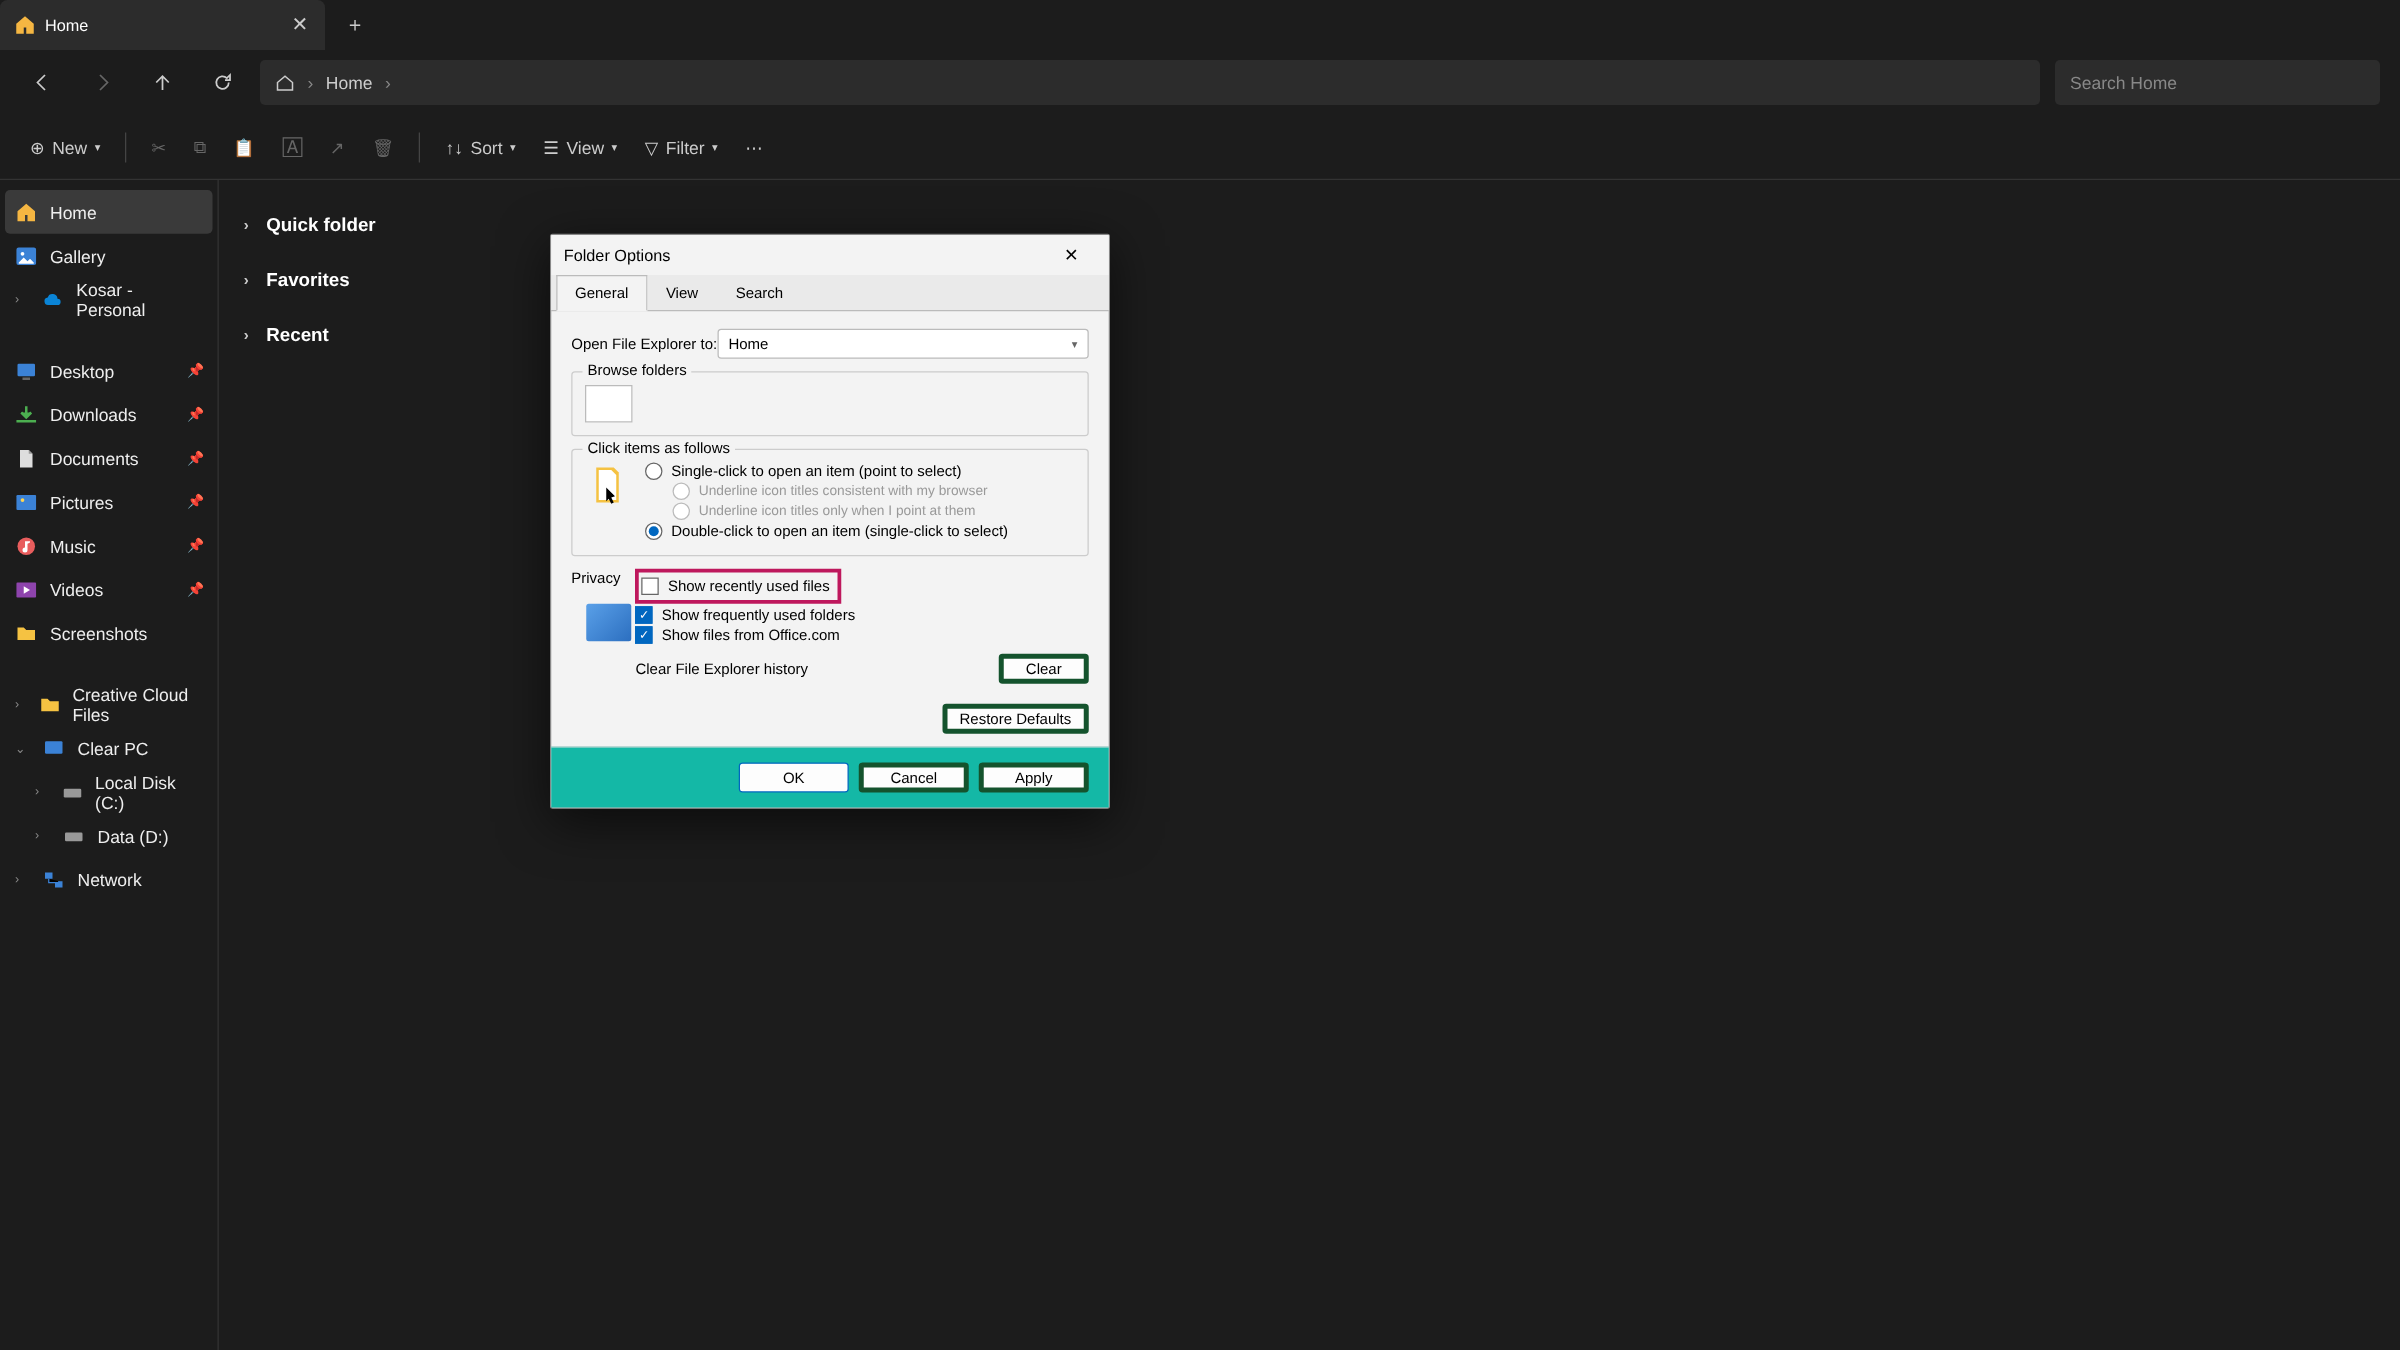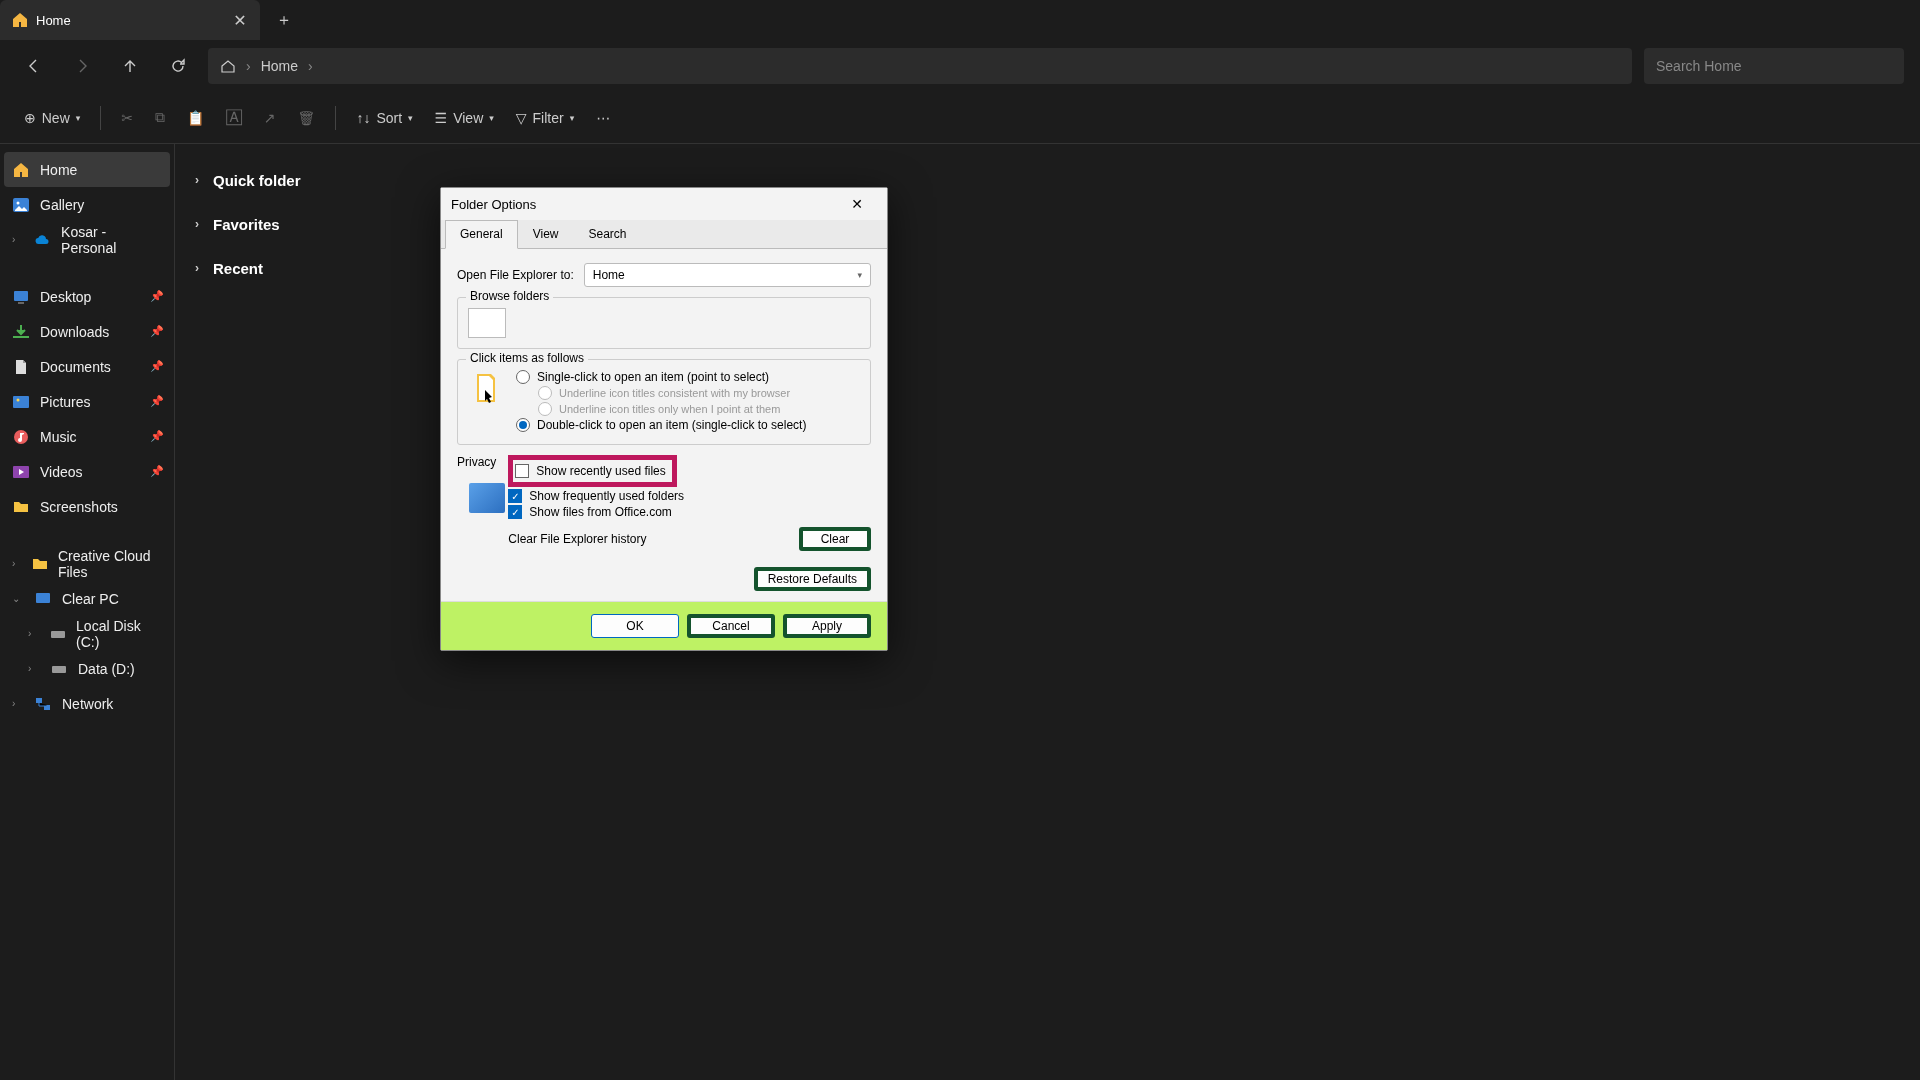--- a/index.html
+++ b/index.html
@@ -42,44 +42,44 @@
 
 
 .dialog { position: absolute; left: 440px; top: 187px; width: 448px; background: #f3f3f3; border: 1px solid #888; border-radius: 2px; box-shadow: 0 10px 40px rgba(0,0,0,0.6); color: #000; font-size: 12px; }
 .dlg-title { height: 32px; display: flex; align-items: center; padding: 0 10px; background: #f3f3f3; }
 .dlg-title-text { flex: 1; font-size: 13px; }
 .dlg-close { width: 40px; height: 28px; display: flex; align-items: center; justify-content: center; cursor: pointer; font-size: 14px; }
 .dlg-tabs { display: flex; background: #eaeaea; padding-left: 4px; }
 .dlg-tab { padding: 6px 14px; font-size: 12px; cursor: pointer; border: 1px solid transparent; background: #eaeaea; }
 .dlg-tab.active { background: #f3f3f3; border: 1px solid #bbb; border-bottom: 1px solid #f3f3f3; margin-bottom: -1px; }
 .dlg-body { padding: 14px 16px 10px 16px; border-top: 1px solid #bbb; }
-.dlg-row { display: flex; align-items: center; gap: 10px; margin-bottom: 10px; }
+.dlg-row { display: flex; align-items: center; margin-bottom: 10px; }
 .dlg-select { flex: 1; height: 24px; border: 1px solid #bbb; border-radius: 3px; background: #fff; padding: 0 8px; font-size: 12px; display: flex; align-items: center; justify-content: space-between; cursor: pointer; }
 .fieldset { border: 1px solid #ccc; border-radius: 3px; padding: 8px 10px 10px 10px; margin-bottom: 10px; position: relative; }
 .fieldset > .legend { position: absolute; top: -9px; left: 8px; background: #f3f3f3; padding: 0 4px; font-size: 12px; }
 .radio-row, .check-row { display: flex; align-items: center; gap: 7px; margin: 2px 0; font-size: 12px; }
 .radio { width: 14px; height: 14px; border: 1px solid #666; border-radius: 50%; display: flex; align-items: center; justify-content: center; background: #fff; }
 .radio.checked::after { content: ''; width: 8px; height: 8px; background: #0067c0; border-radius: 50%; }
 .radio.disabled { border-color: #bbb; }
 .checkbox { width: 14px; height: 14px; border: 1px solid #666; background: #fff; display: flex; align-items: center; justify-content: center; font-size: 10px; }
 .checkbox.checked { background: #0067c0; border-color: #0067c0; color: #fff; }
 .sub-radio { margin-left: 22px; color: #999; font-size: 11px; }
 .field-icon { width: 38px; height: 30px; border: 1px solid #bbb; background: #fff; margin-right: 6px; margin-top: 2px; }
 .field-with-icon { display: flex; align-items: flex-start; gap: 4px; }
 .field-col { flex: 1; }
 .priv-row { display: flex; align-items: flex-start; gap: 8px; }
 .priv-label { font-size: 12px; padding-top: 0; }
 .priv-icon { width: 36px; height: 30px; background: linear-gradient(135deg,#5aa0e8,#2c6fc0); border-radius: 2px; margin-top: 4px; }
 .priv-col { flex: 1; margin-left: 4px; }
-.highlight { border: 5px solid #be185d; padding: 2px 6px 2px 2px; display: inline-flex; }
+.highlight { border: 3px solid #be185d; padding: 2px 6px 2px 2px; display: inline-flex; }
 .clear-row { display: flex; align-items: center; justify-content: space-between; margin: 8px 0 6px 0; }
 .dlg-btn { min-width: 72px; height: 24px; border: 4px solid #14532d; background: #fdfdfd; border-radius: 3px; font-size: 12px; cursor: pointer; padding: 0 10px; }
 .dlg-btn.primary { border: 1px solid #0067c0; }
 .restore-row { display: flex; justify-content: flex-end; margin-top: 10px; }
-.dlg-footer { display: flex; justify-content: flex-end; gap: 8px; padding: 12px 16px; background: #bef264; border-top: 1px solid #ddd; }
+.dlg-footer { display: flex; justify-content: flex-end; gap: 8px; padding: 12px 16px; background: #14b8a6; border-top: 1px solid #ddd; }
 
 svg { display: block; }
 </style>
 </head>
 <body>
 
 <div class="tab-bar">
   <div class="tab">
     <span class="tab-icon">
       <svg viewBox="0 0 16 16" width="16" height="16">

